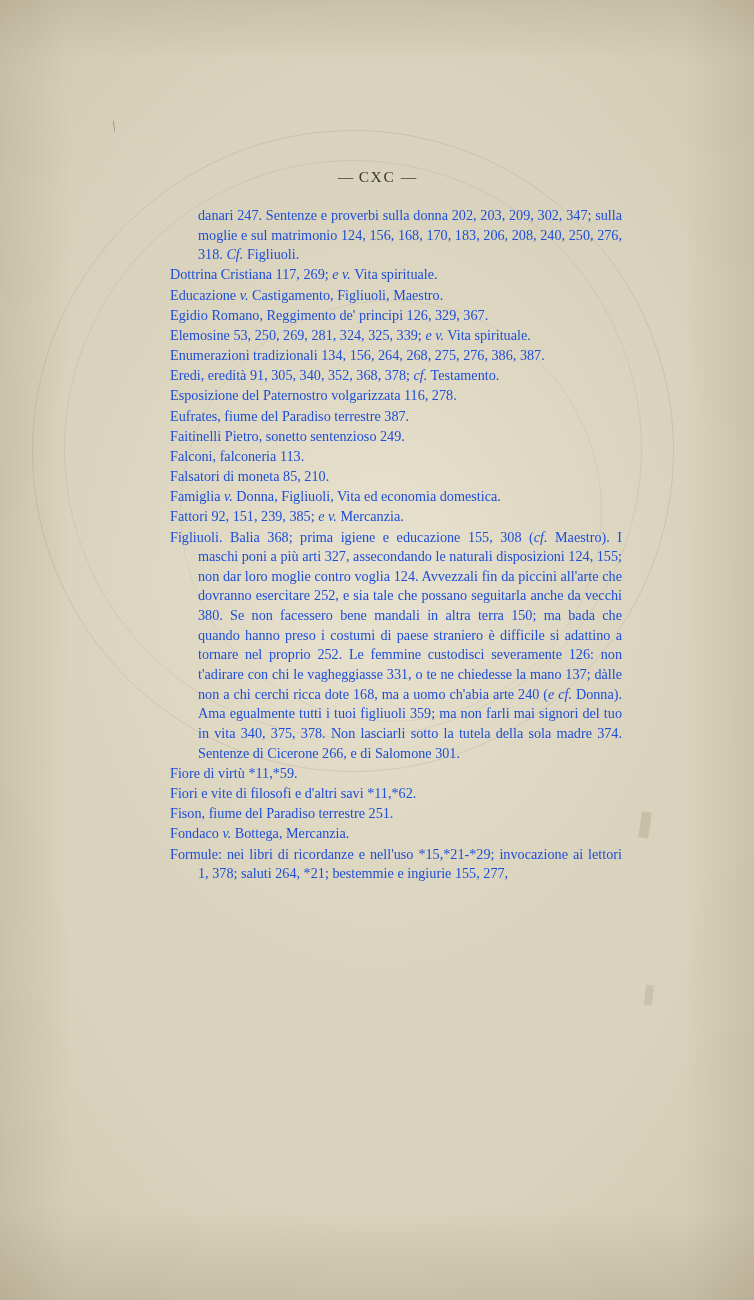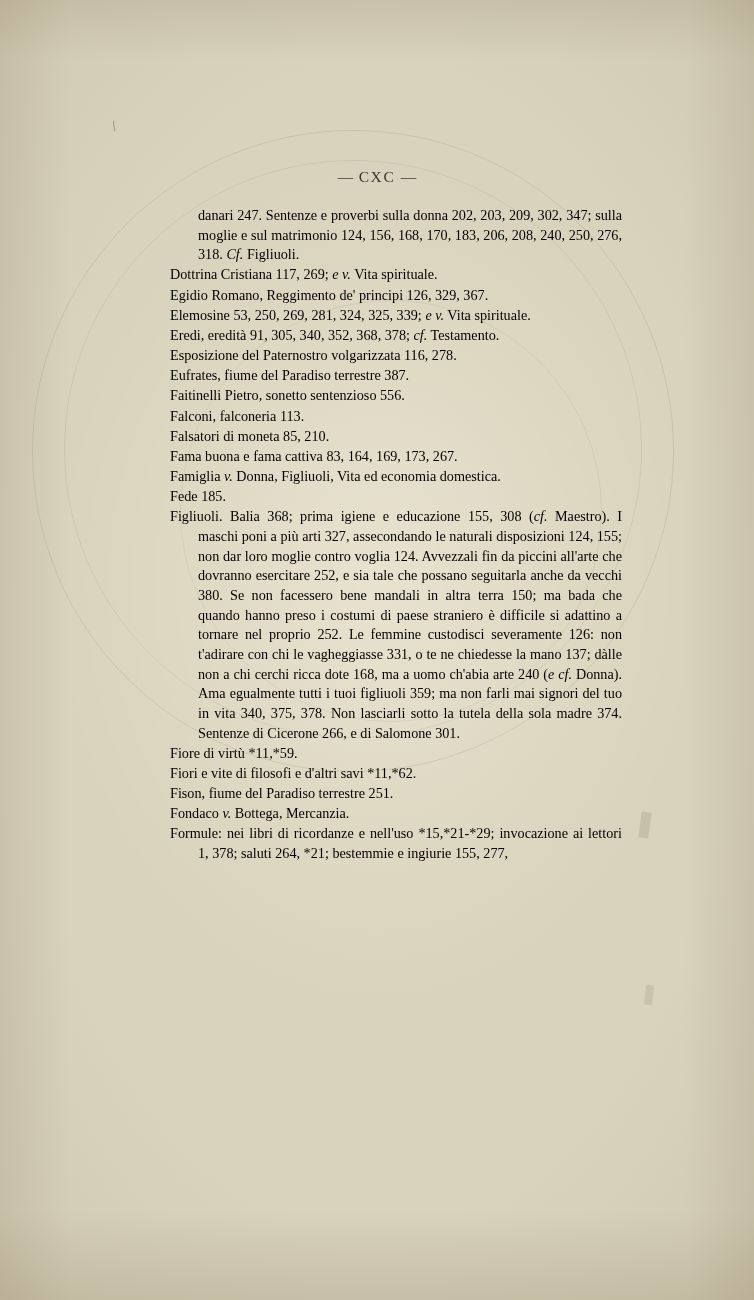--- a/index.html
+++ b/index.html
@@ -67,21 +67,21 @@
   .folio .dash { letter-spacing: 0; }
 
   .content {
     position: absolute;
     left: 170px;
     top: 206px;
     width: 452px;
     font-size: 14.2px;
     line-height: 1.385;
     text-align: left;
-    color: #000000;
+    color: #1d4ed8;
   }
 
   .entry {
     margin: 0 0 0.5px 0;
     text-indent: 0;
   }
   .entry.block {
     padding-left: 28px;
     text-indent: -28px;
     text-align: justify;
@@ -131,31 +131,32 @@
 
   <div class="folio">
     <span class="dash">—</span>
     <span>CXC</span>
     <span class="dash">—</span>
   </div>
 
   <div class="content" id="index-body">
       <p class="entry first">danari 247. Sentenze e proverbi sulla donna 202, 203, 209, 302, 347; sulla moglie e sul matrimonio 124, 156, 168, 170, 183, 206, 208, 240, 250, 276, 318. <i>Cf.</i> Figliuoli.</p>
       <p class="entry">Dottrina Cristiana 117, 269; <i>e v.</i> Vita spirituale.</p>
+      <p class="entry">Educazione <i>v.</i> Castigamento, Figliuoli, Maestro.</p>
       <p class="entry">Egidio Romano, Reggimento de' principi 126, 329, 367.</p>
       <p class="entry">Elemosine 53, 250, 269, 281, 324, 325, 339; <i>e v.</i> Vita spirituale.</p>
+      <p class="entry">Enumerazioni tradizionali 134, 156, 264, 268, 275, 276, 386, 387.</p>
       <p class="entry">Eredi, eredità 91, 305, 340, 352, 368, 378; <i>cf.</i> Testamento.</p>
       <p class="entry">Esposizione del Paternostro volgarizzata 116, 278.</p>
       <p class="entry">Eufrates, fiume del Paradiso terrestre 387.</p>
-      <p class="entry">Faitinelli Pietro, sonetto sentenzioso 556.</p>
+      <p class="entry">Faitinelli Pietro, sonetto sentenzioso 249.</p>
       <p class="entry">Falconi, falconeria 113.</p>
       <p class="entry">Falsatori di moneta 85, 210.</p>
-      <p class="entry">Fama buona e fama cattiva 83, 164, 169, 173, 267.</p>
       <p class="entry">Famiglia <i>v.</i> Donna, Figliuoli, Vita ed economia domestica.</p>
-      <p class="entry">Fede 185.</p>
+      <p class="entry">Fattori 92, 151, 239, 385; <i>e v.</i> Mercanzia.</p>
       <p class="entry block">Figliuoli. Balia 368; prima igiene e educazione 155, 308 (<i>cf.</i> Maestro). I maschi poni a più arti 327, assecondando le naturali disposizioni 124, 155; non dar loro moglie contro voglia 124. Avvezzali fin da piccini all'arte che dovranno esercitare 252, e sia tale che possano seguitarla anche da vecchi 380. Se non facessero bene mandali in altra terra 150; ma bada che quando hanno preso i costumi di paese straniero è difficile si adattino a tornare nel proprio 252. Le femmine custodisci severamente 126: non t'adirare con chi le vagheggiasse 331, o te ne chiedesse la mano 137; dàlle non a chi cerchi ricca dote 168, ma a uomo ch'abia arte 240 (<i>e cf.</i> Donna). Ama egualmente tutti i tuoi figliuoli 359; ma non farli mai signori del tuo in vita 340, 375, 378. Non lasciarli sotto la tutela della sola madre 374. Sentenze di Cicerone 266, e di Salomone 301.</p>
       <p class="entry">Fiore di virtù *11,*59.</p>
       <p class="entry">Fiori e vite di filosofi e d'altri savi *11,*62.</p>
       <p class="entry">Fison, fiume del Paradiso terrestre 251.</p>
       <p class="entry">Fondaco <i>v.</i> Bottega, Mercanzia.</p>
       <p class="entry block">Formule: nei libri di ricordanze e nell'uso *15,*21-*29; invocazione ai lettori 1, 378; saluti 264, *21; bestemmie e ingiurie 155, 277,</p>
     </div>
 
   <div class="smudge-a"></div>
   <div class="smudge-b"></div>

